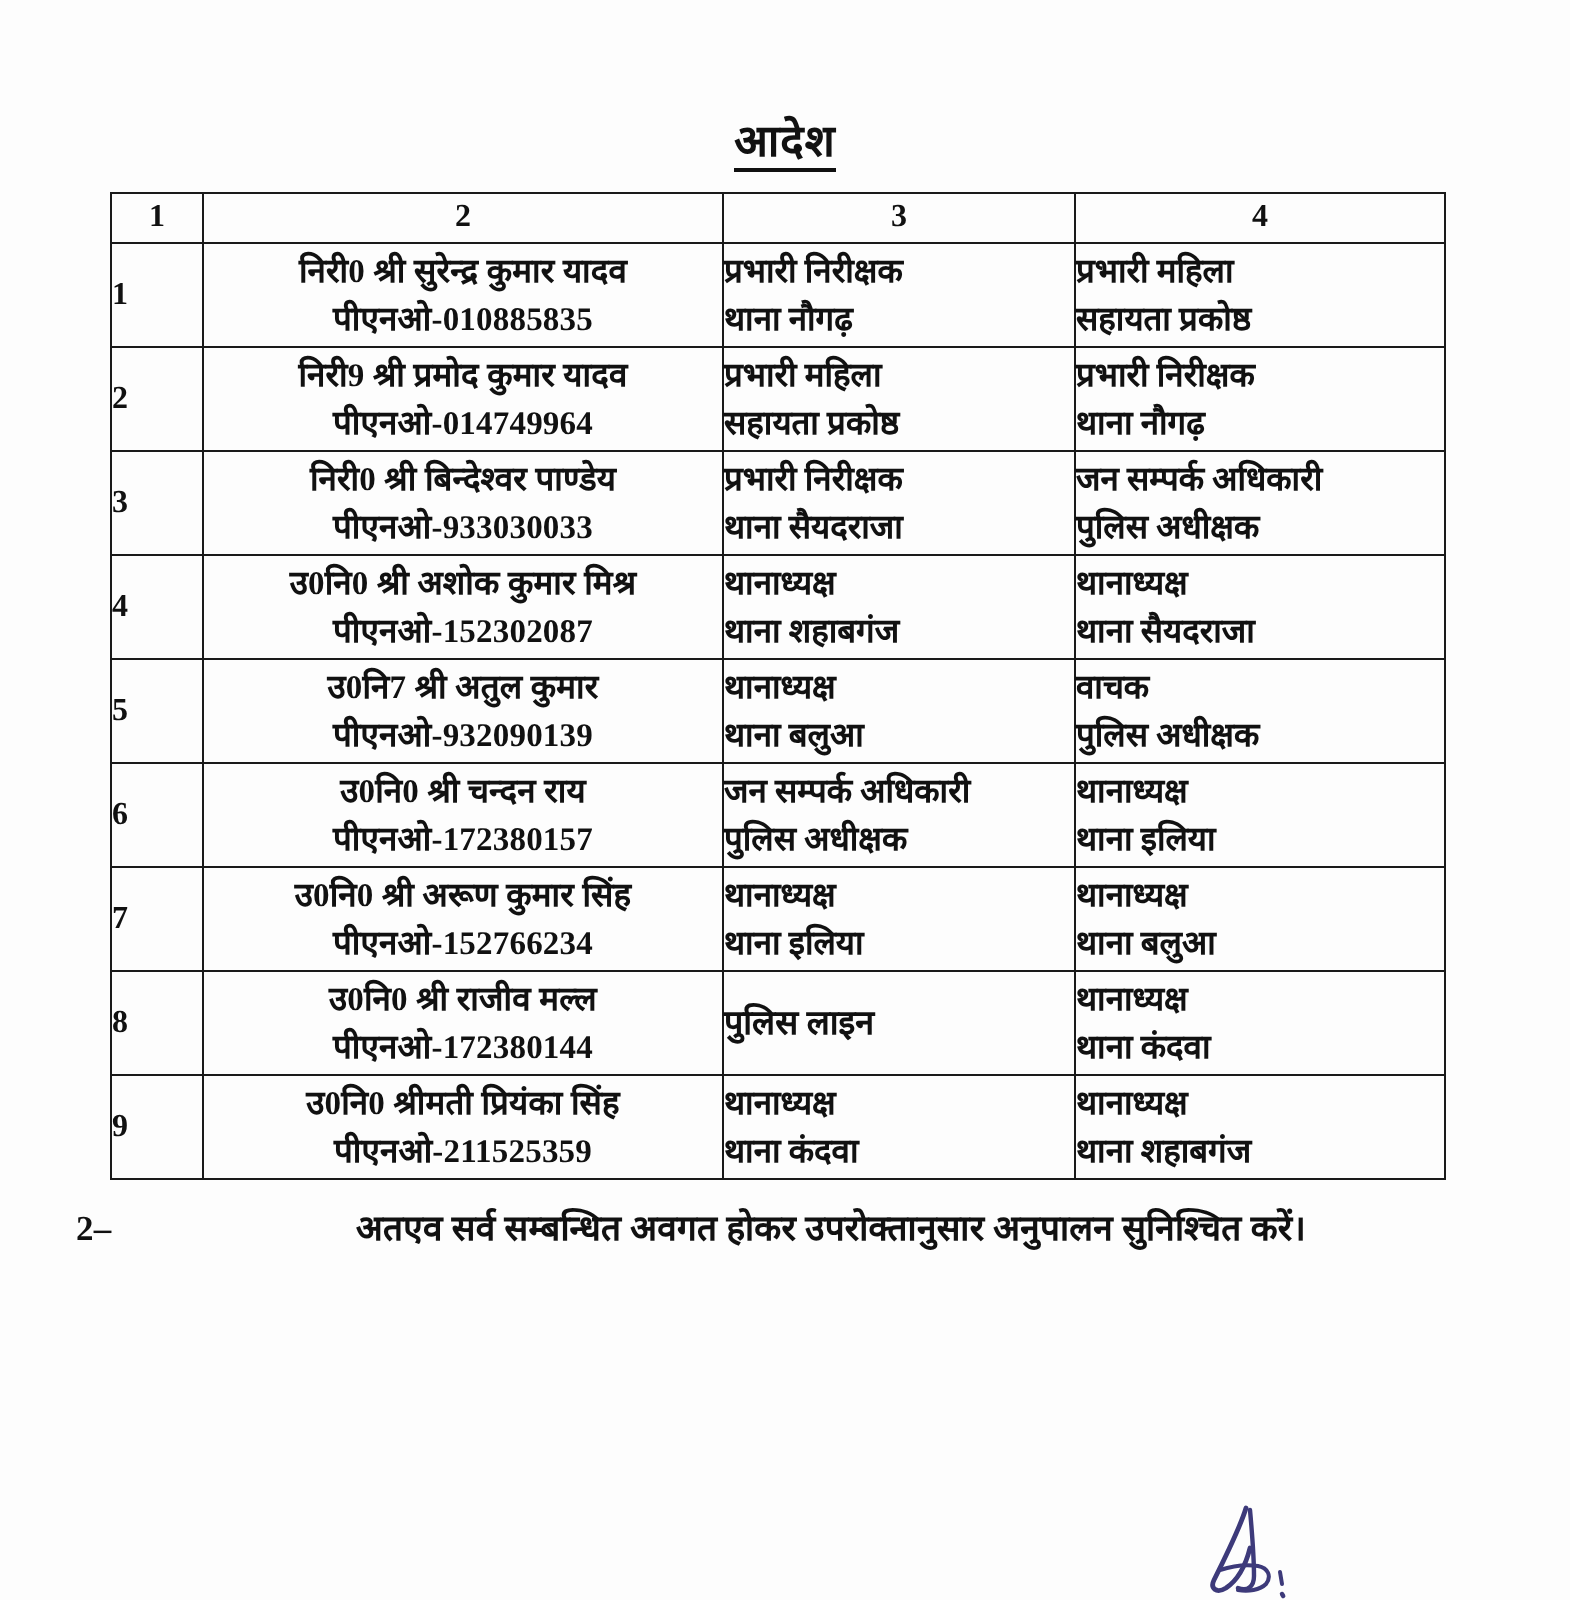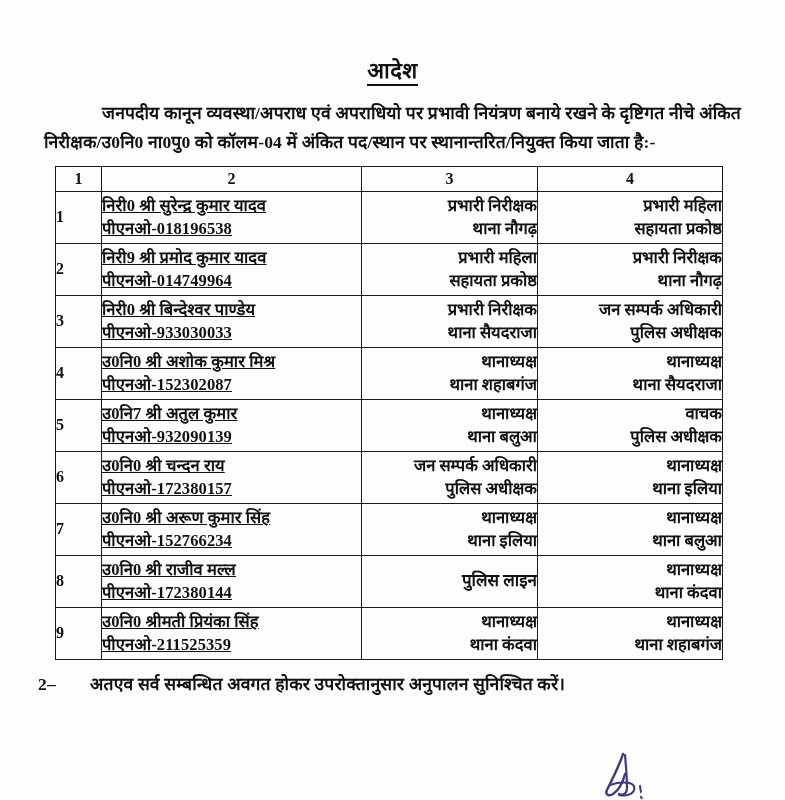--- a/index.html
+++ b/index.html
@@ -100,32 +100,31 @@
 
   .cell-sno {
     text-align: left;
     font-size: 16px;
     font-weight: 600;
     padding-left: 7px;
     vertical-align: top;
     padding-top: 2px;
   }
   .cell-name {
-    text-align: left;
+    text-align: center;
     padding: 2px 4px 3px 8px;
     font-size: 16.5px;
     line-height: 1.42;
     letter-spacing: 0.1px;
-    text-decoration: underline;
   }
   .cell-name .nm-line1 { display: block; white-space: nowrap; }
   .cell-name .nm-line2 { display: block; white-space: nowrap; }
 
   .cell-post {
-    text-align: right;
+    text-align: left;
     font-size: 16.5px;
     line-height: 1.42;
     padding: 2px 3px 3px 3px;
   }
   .cell-post .pl { display: block; white-space: nowrap; }
   .cell-post .pl:empty { display: none; }
   .cell-post.single {
     font-size: 17px;
   }
 
@@ -139,20 +138,21 @@
     display: flex;
     gap: 0;
   }
   .footer-note .fn-num {
     width: 52px;
     flex: 0 0 52px;
     font-weight: 700;
   }
   .footer-note .fn-text {
     flex: 1 1 auto;
+    text-align: center;
   }
 
   
   .signature {
     position: absolute;
     left: 596px;
     top: 752px;
     width: 80px;
     height: 48px;
     pointer-events: none;
@@ -160,21 +160,20 @@
 </style>
 </head>
 <body>
 
 <div class="page">
 
   <div class="doc-title-wrap">
     <span class="doc-title">आदेश</span>
   </div>
 
-  <p class="intro">जनपदीय कानून व्यवस्था/अपराध एवं अपराधियो पर प्रभावी नियंत्रण बनाये रखने के दृष्टिगत नीचे अंकित निरीक्षक/उ0नि0 ना0पु0 को कॉलम-04 में अंकित पद/स्थान पर स्थानान्तरित/नियुक्त किया जाता है:-</p>
 
   <div class="table-wrap">
     <table class="order-table">
       <colgroup>
         <col class="c-sno">
           <col class="c-name">
           <col class="c-cur">
           <col class="c-new">
       </colgroup>
       <thead>
@@ -183,21 +182,21 @@
           <td>2</td>
           <td>3</td>
           <td>4</td>
         </tr>
       </thead>
       <tbody id="table-body">
           <tr class="body-row">
             <td class="cell-sno">1</td>
             <td class="cell-name">
               <span class="nm-line1">निरी0 श्री सुरेन्द्र कुमार यादव</span>
-              <span class="nm-line2">पीएनओ-018196538</span>
+              <span class="nm-line2">पीएनओ-010885835</span>
             </td>
             <td class="cell-post">
               <span class="pl">प्रभारी निरीक्षक</span>
               <span class="pl">थाना नौगढ़</span>
             </td>
             <td class="cell-post">
               <span class="pl">प्रभारी महिला</span>
               <span class="pl">सहायता प्रकोष्ठ</span>
             </td>
           </tr>

